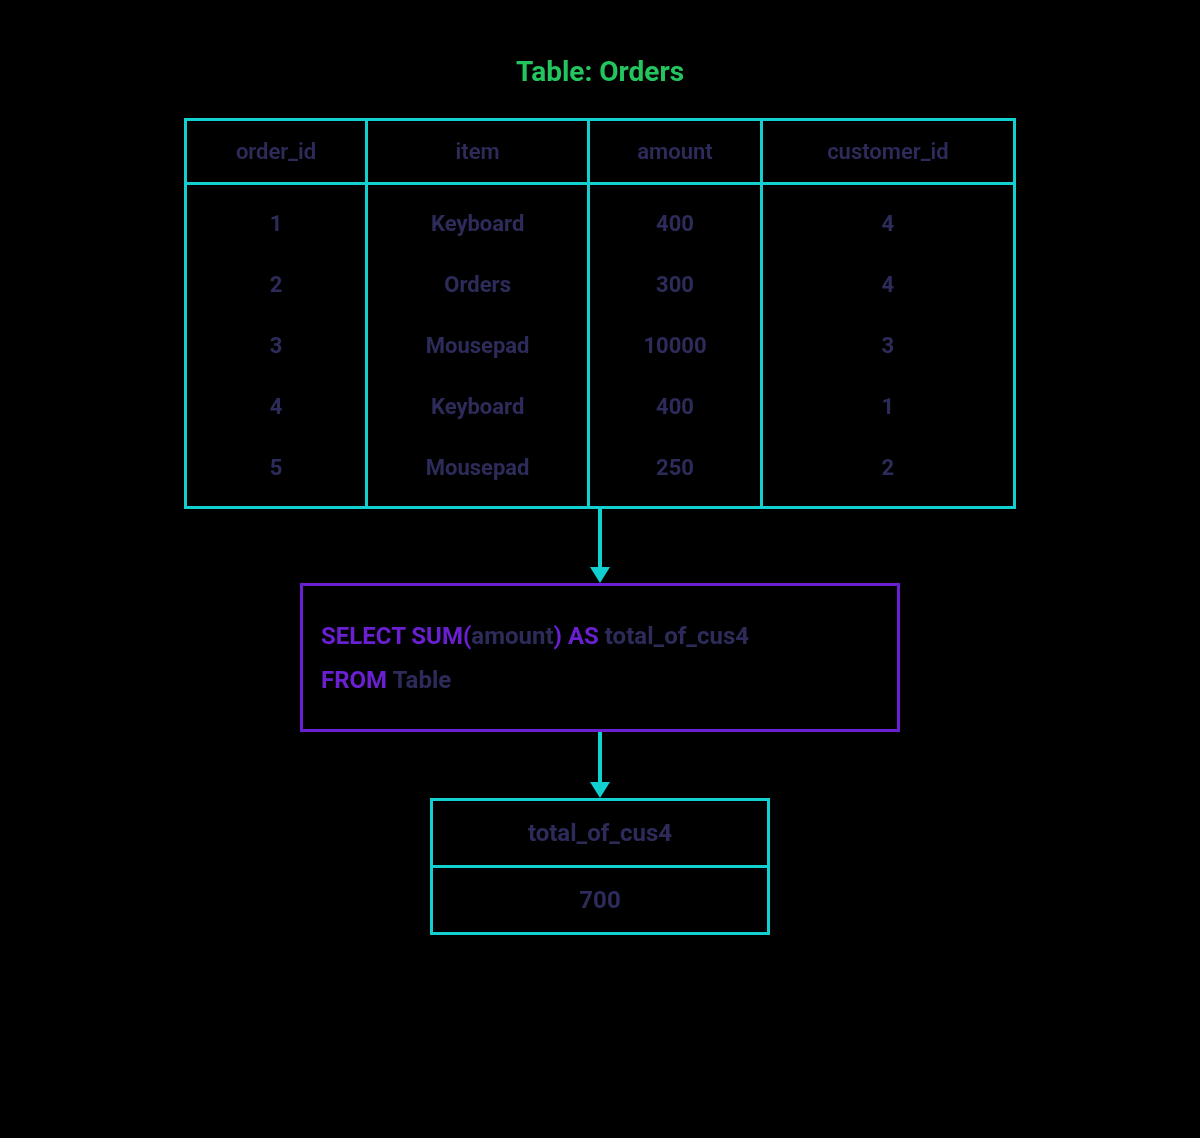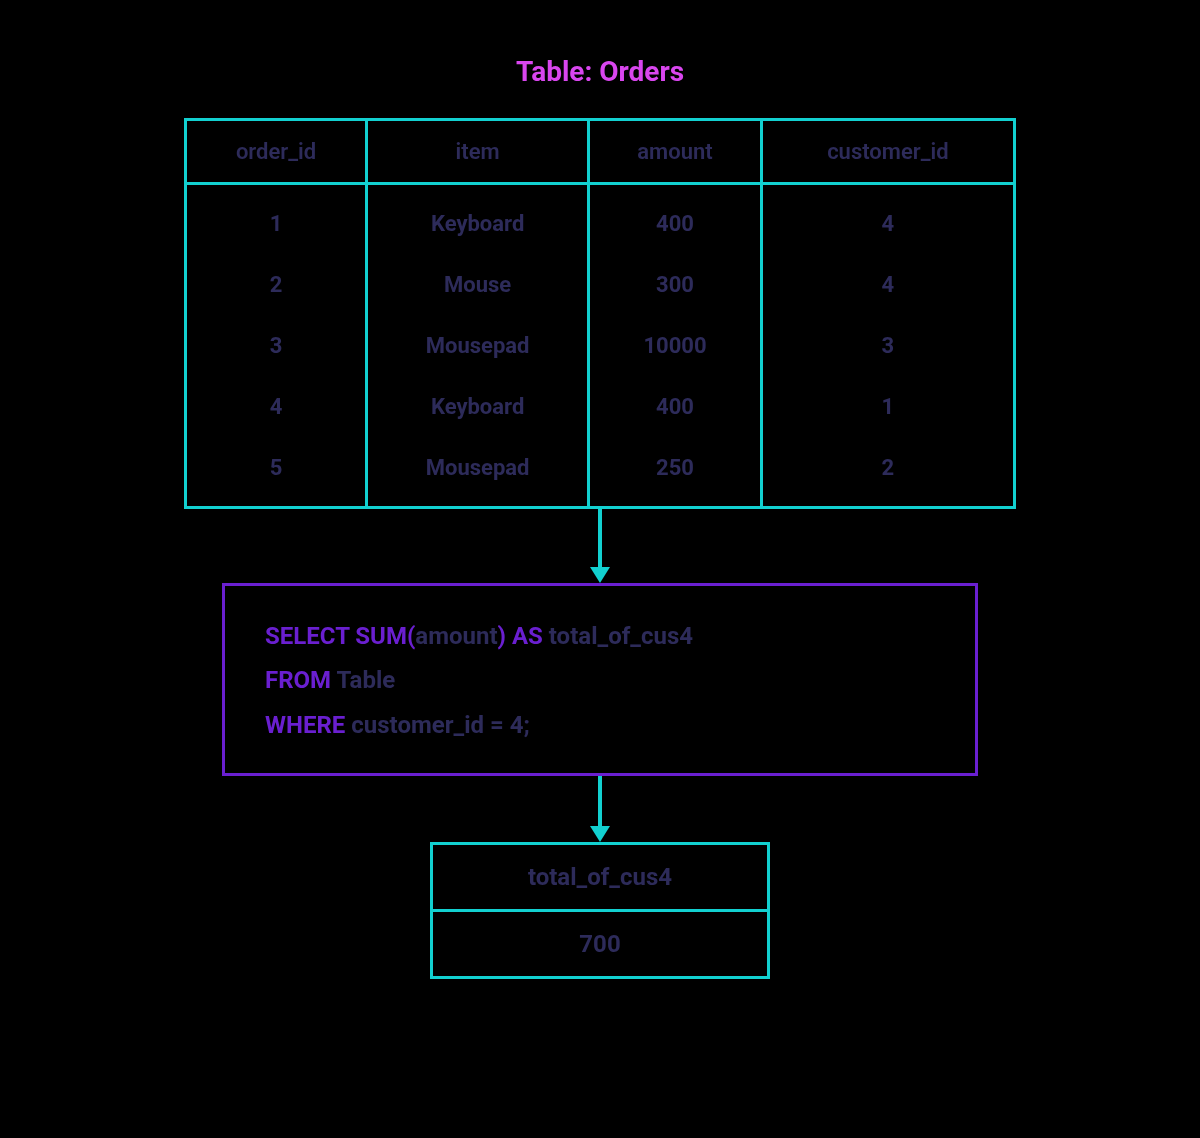--- a/index.html
+++ b/index.html
@@ -13,21 +13,21 @@
   }
   .container {
     display: flex;
     flex-direction: column;
     align-items: center;
     padding-top: 55px;
   }
   .title {
     font-size: 28px;
     font-weight: 700;
-    color: #d946ef;
+    color: #22c55e;
     margin-bottom: 30px;
   }
   .orders-table {
     border: 3px solid #12d0d0;
     border-collapse: collapse;
     width: 832px;
   }
   .orders-table th, .orders-table td {
     border-left: 3px solid #12d0d0;
     border-right: 3px solid #12d0d0;
@@ -60,22 +60,22 @@
     width: 0; height: 0;
     border-left: 10px solid transparent;
     border-right: 10px solid transparent;
     border-top: 16px solid #12d0d0;
   }
   .arrow1 .arrow-line { height: 58px; }
   .arrow2 .arrow-line { height: 50px; }
 
   .sql-box {
     border: 3px solid #6a1fd0;
-    width: 756px;
-    padding: 28px 34px 26px 40px;
+    width: 600px;
+    padding: 28px 34px 26px 18px;
     font-size: 24px;
     font-weight: 700;
     line-height: 1.85;
     color: #2d2b5a;
   }
   .kw { color: #6a1fd0; }
   .sql-line { white-space: nowrap; }
 
   .result-table {
     border: 3px solid #12d0d0;
@@ -114,21 +114,21 @@
     </thead>
     <tbody>
       <tr>
         <td>1</td>
         <td>Keyboard</td>
         <td>400</td>
         <td>4</td>
       </tr>
       <tr>
         <td>2</td>
-        <td>Mouse</td>
+        <td>Orders</td>
         <td>300</td>
         <td>4</td>
       </tr>
       <tr>
         <td>3</td>
         <td>Mousepad</td>
         <td>10000</td>
         <td>3</td>
       </tr>
       <tr>
@@ -151,23 +151,20 @@
     <div class="arrow-head"></div>
   </div>
 
   <div class="sql-box">
     <div class="sql-line">
       <span class="kw">SELECT SUM(</span><span>amount</span><span class="kw">) AS </span><span>total_of_cus4</span>
     </div>
     <div class="sql-line">
       <span class="kw">FROM </span><span>Table</span>
     </div>
-    <div class="sql-line">
-      <span class="kw">WHERE </span><span>customer_id = 4;</span>
-    </div>
   </div>
 
   <div class="arrow arrow2">
     <div class="arrow-line"></div>
     <div class="arrow-head"></div>
   </div>
 
   <table class="result-table">
     <thead>
       <tr>

